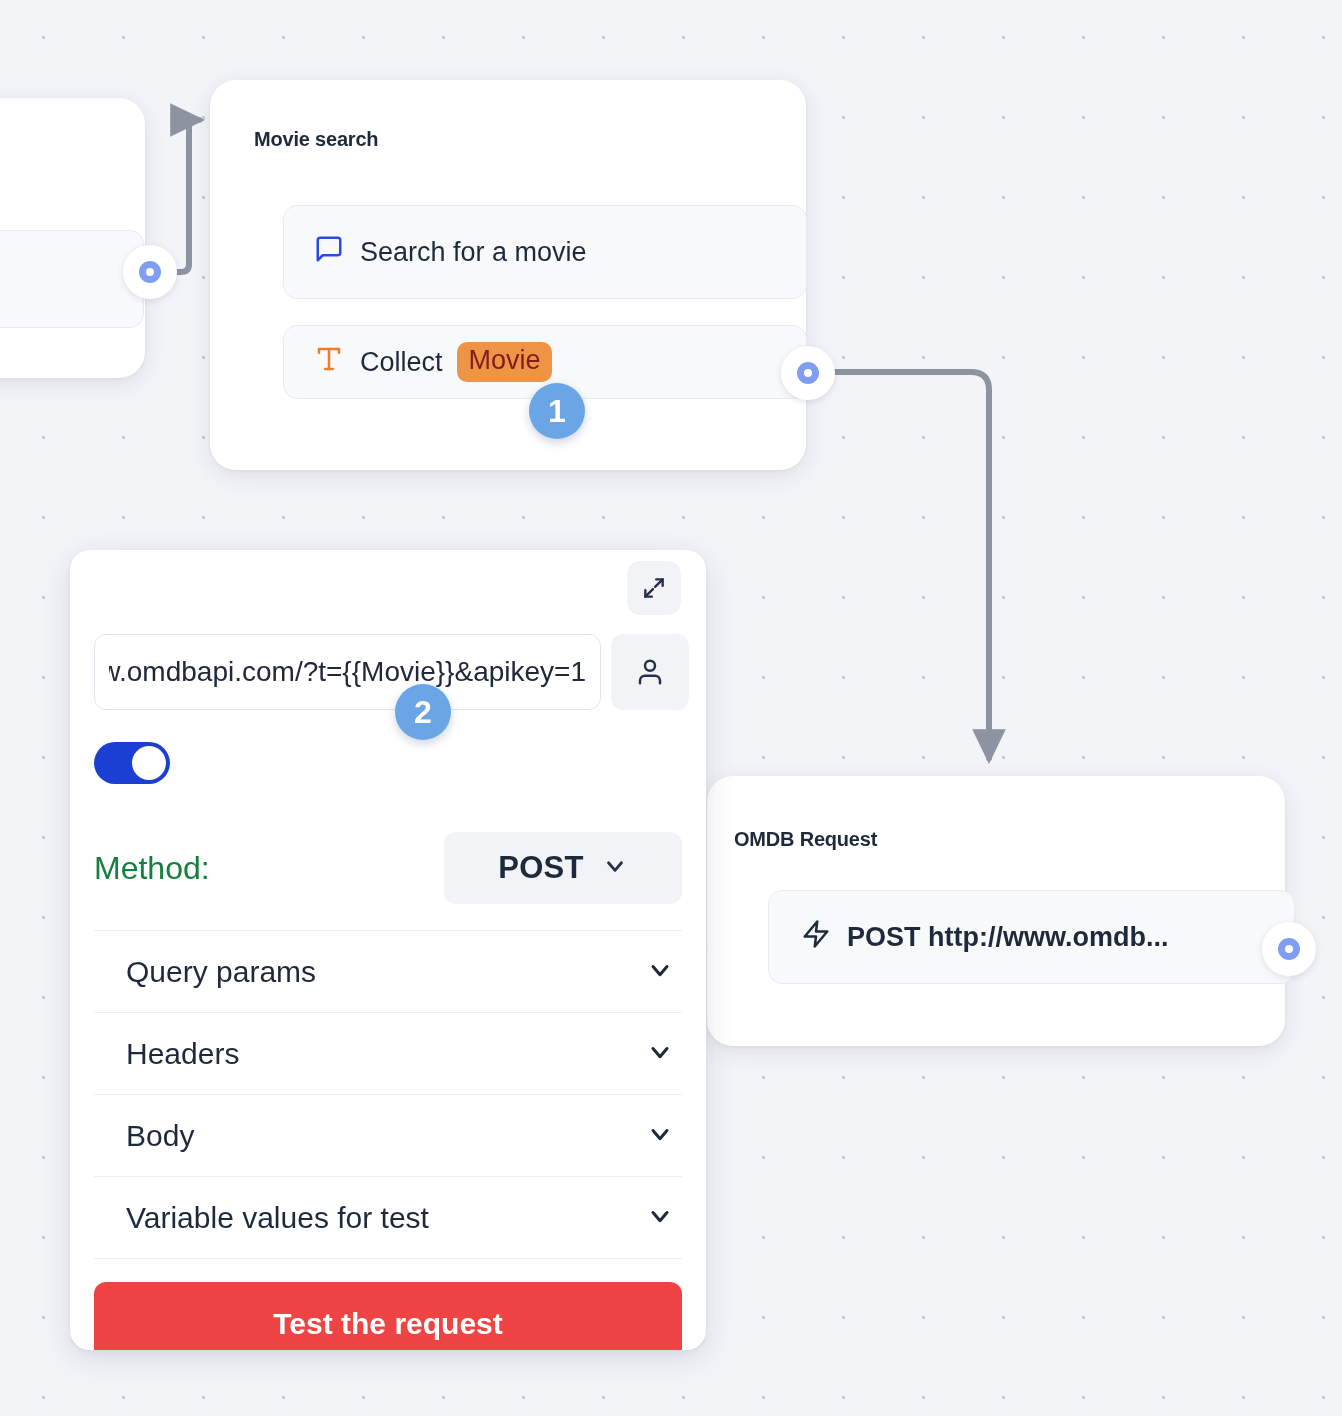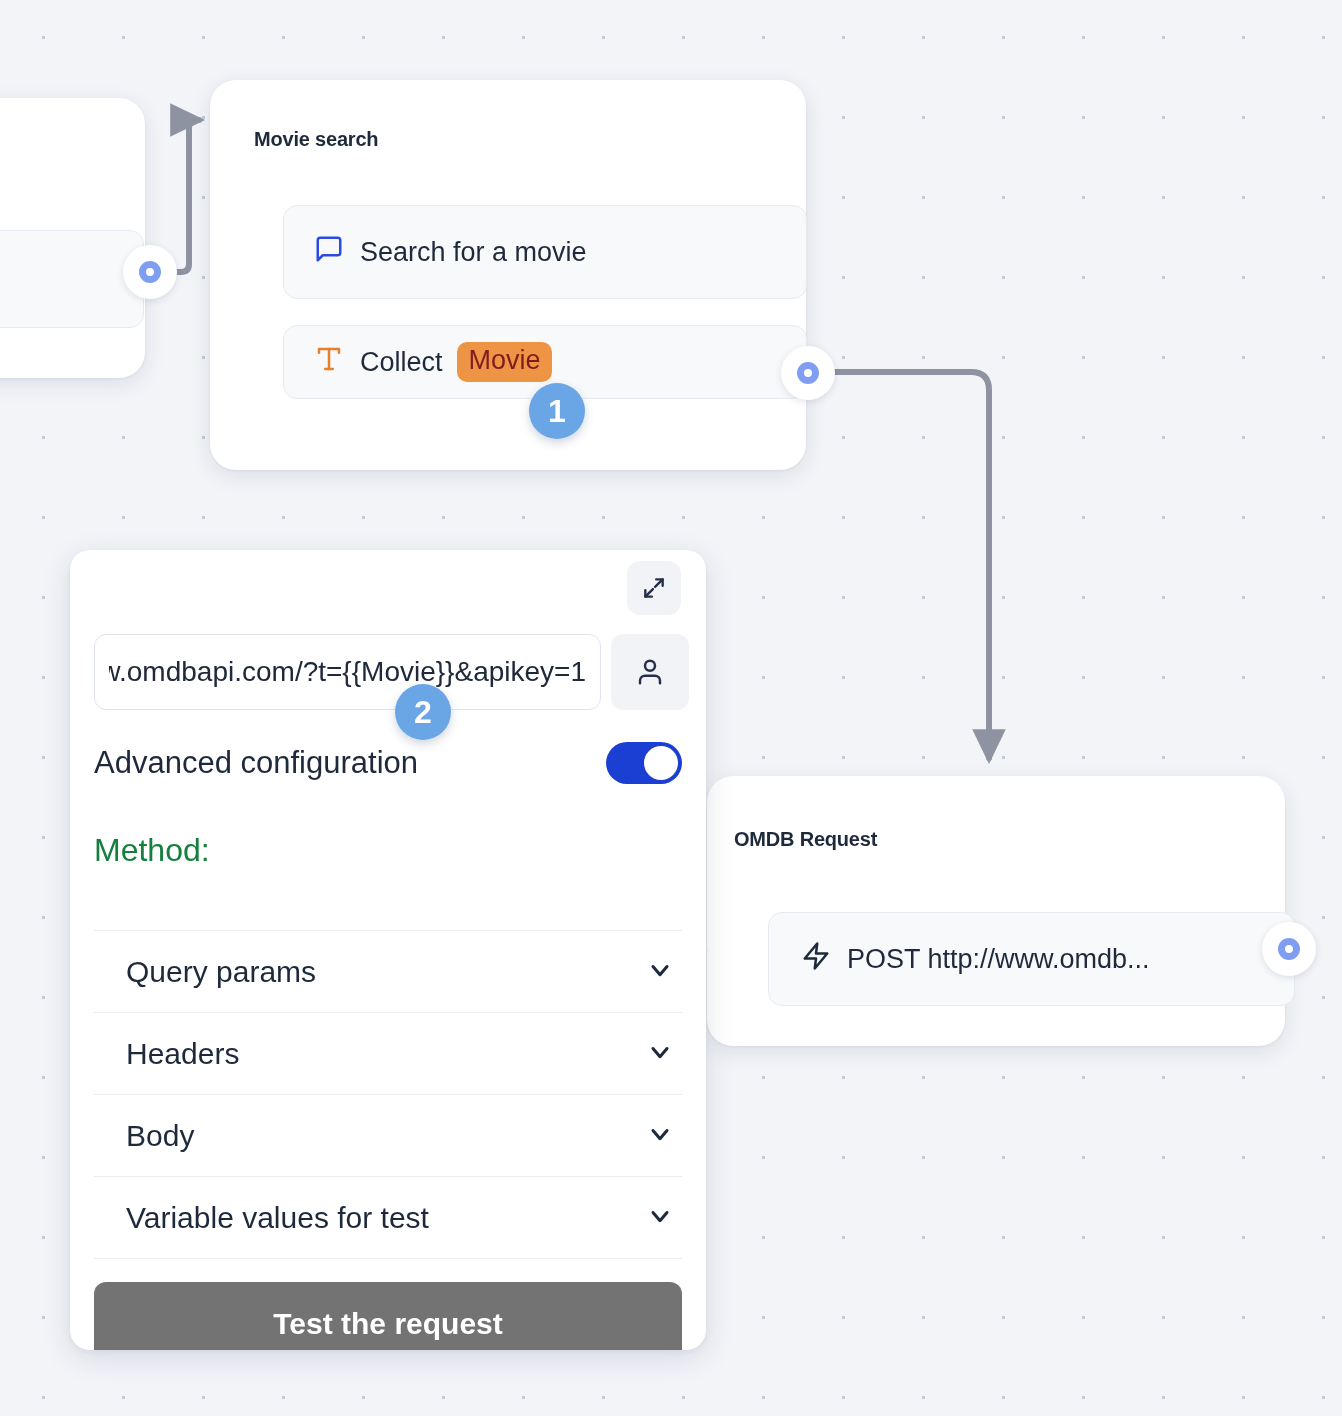--- a/index.html
+++ b/index.html
@@ -118,24 +118,25 @@
     height: 270px;
   }
   #omdb-node .node-title {
     position: absolute;
     left: 27px;
     top: 52px;
   }
   #omdb-row {
     position: absolute;
     left: 24px;
-    top: 136px;
+    top: 114px;
     width: 527px;
     height: 94px;
     padding: 0 32px;
+    font-weight: bold;
   }
   #omdb-in-marker {
     position: absolute;
     left: -14px;
     top: 160px;
     width: 0; height: 0;
     border-top: 15px solid transparent;
     border-bottom: 15px solid transparent;
     border-left: 15px solid #e3e7ee;
   }
@@ -322,21 +323,21 @@
   .acc-label {
     font-size: 30px;
     color: #1e2a3b;
   }
   #test-btn {
     position: absolute;
     left: 24px;
     top: 732px;
     width: 588px;
     height: 84px;
-    background: #737373;
+    background: #ef4444;
     color: #ffffff;
     font-size: 30px;
     font-weight: 700;
     border: none;
     border-radius: 12px;
     cursor: pointer;
     font-family: "Liberation Sans", sans-serif;
   }
 
   
@@ -438,26 +439,33 @@
     <input id="url-input" type="text" value="http://www.omdbapi.com/?t={{Movie}}&amp;apikey=1" style="">
     <button id="profile-btn">
       <svg width="30" height="30" viewBox="0 0 24 24" fill="none" stroke="#27304a" stroke-width="2" stroke-linecap="round" stroke-linejoin="round">
         <path d="M20 21v-2a4 4 0 0 0-4-4H8a4 4 0 0 0-4 4v2"></path>
         <circle cx="12" cy="7" r="4"></circle>
       </svg>
     </button>
   </div>
 
   <div id="adv-row">
-    <span id="adv-label">Advanced configuration</span>
     <button id="adv-toggle"></button>
   </div>
 
   <div id="method-row">
     <span id="method-label">Method:</span>
+    <div id="method-select">
+      <span id="method-value">POST</span>
+      <span class="ico">
+        <svg width="26" height="26" viewBox="0 0 24 24" fill="none" stroke="#27304a" stroke-width="2.6" stroke-linecap="round" stroke-linejoin="round">
+            <polyline points="6 9 12 16 18 9"></polyline>
+          </svg>
+      </span>
+    </div>
   </div>
 
   <div id="accordions">
     <div class="acc-item">
       <span class="acc-label">Query params</span>
       <span class="ico">
         <svg width="28" height="28" viewBox="0 0 24 24" fill="none" stroke="#1e2a3b" stroke-width="2.6" stroke-linecap="round" stroke-linejoin="round">
             <polyline points="6 9 12 16 18 9"></polyline>
           </svg>
       </span>

